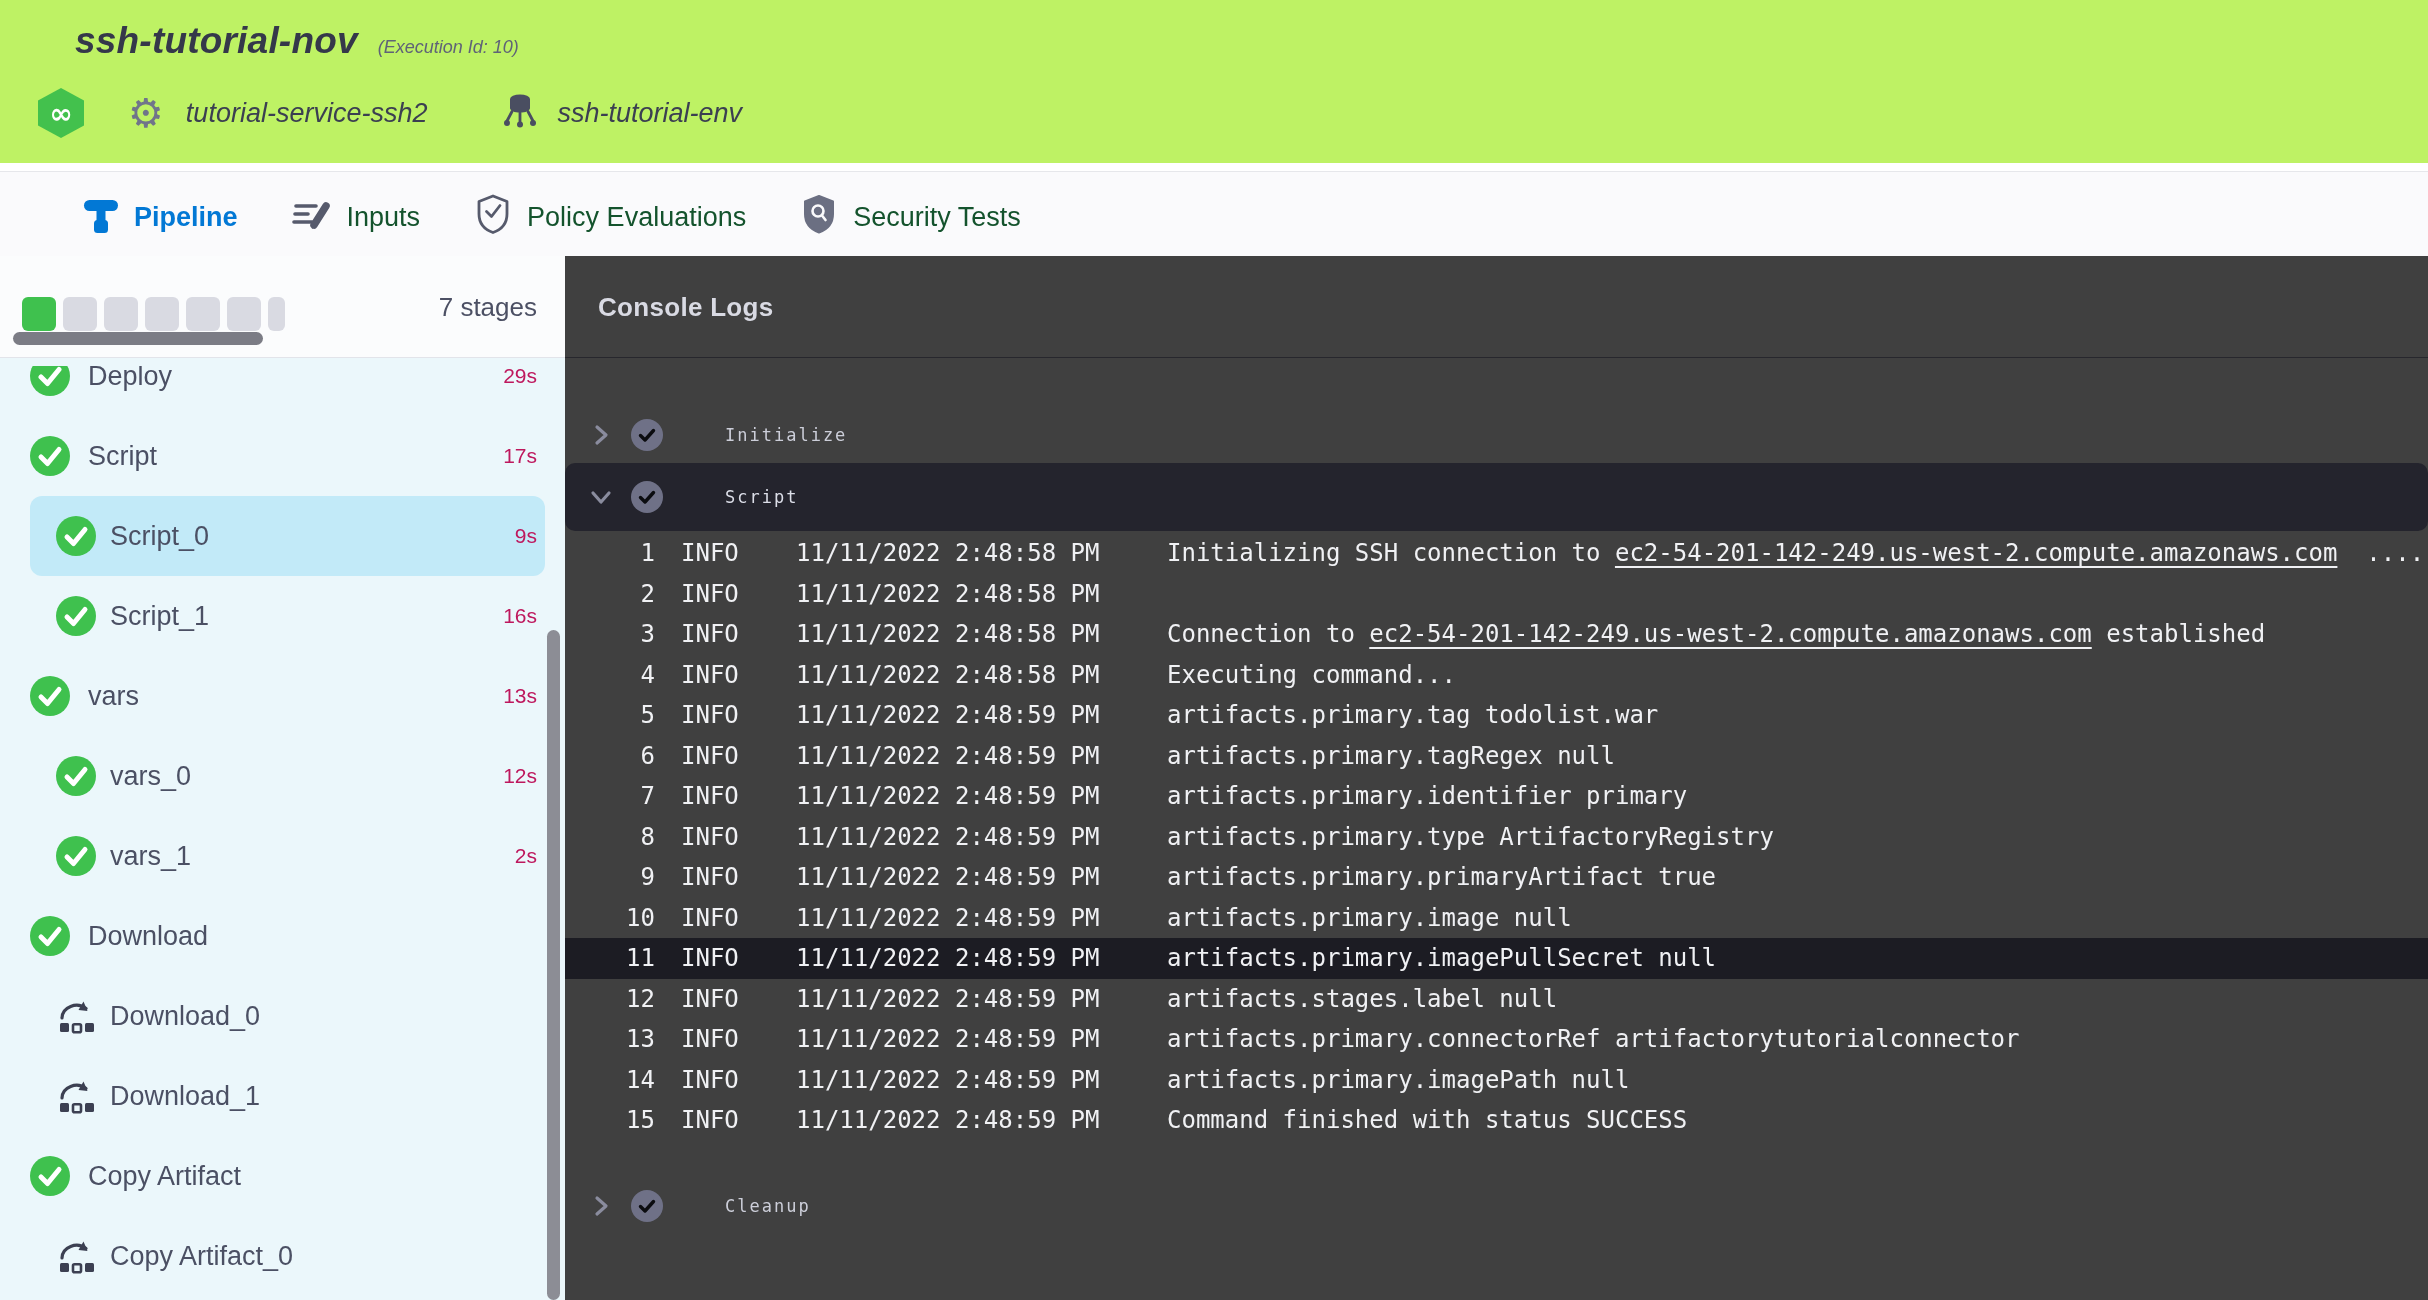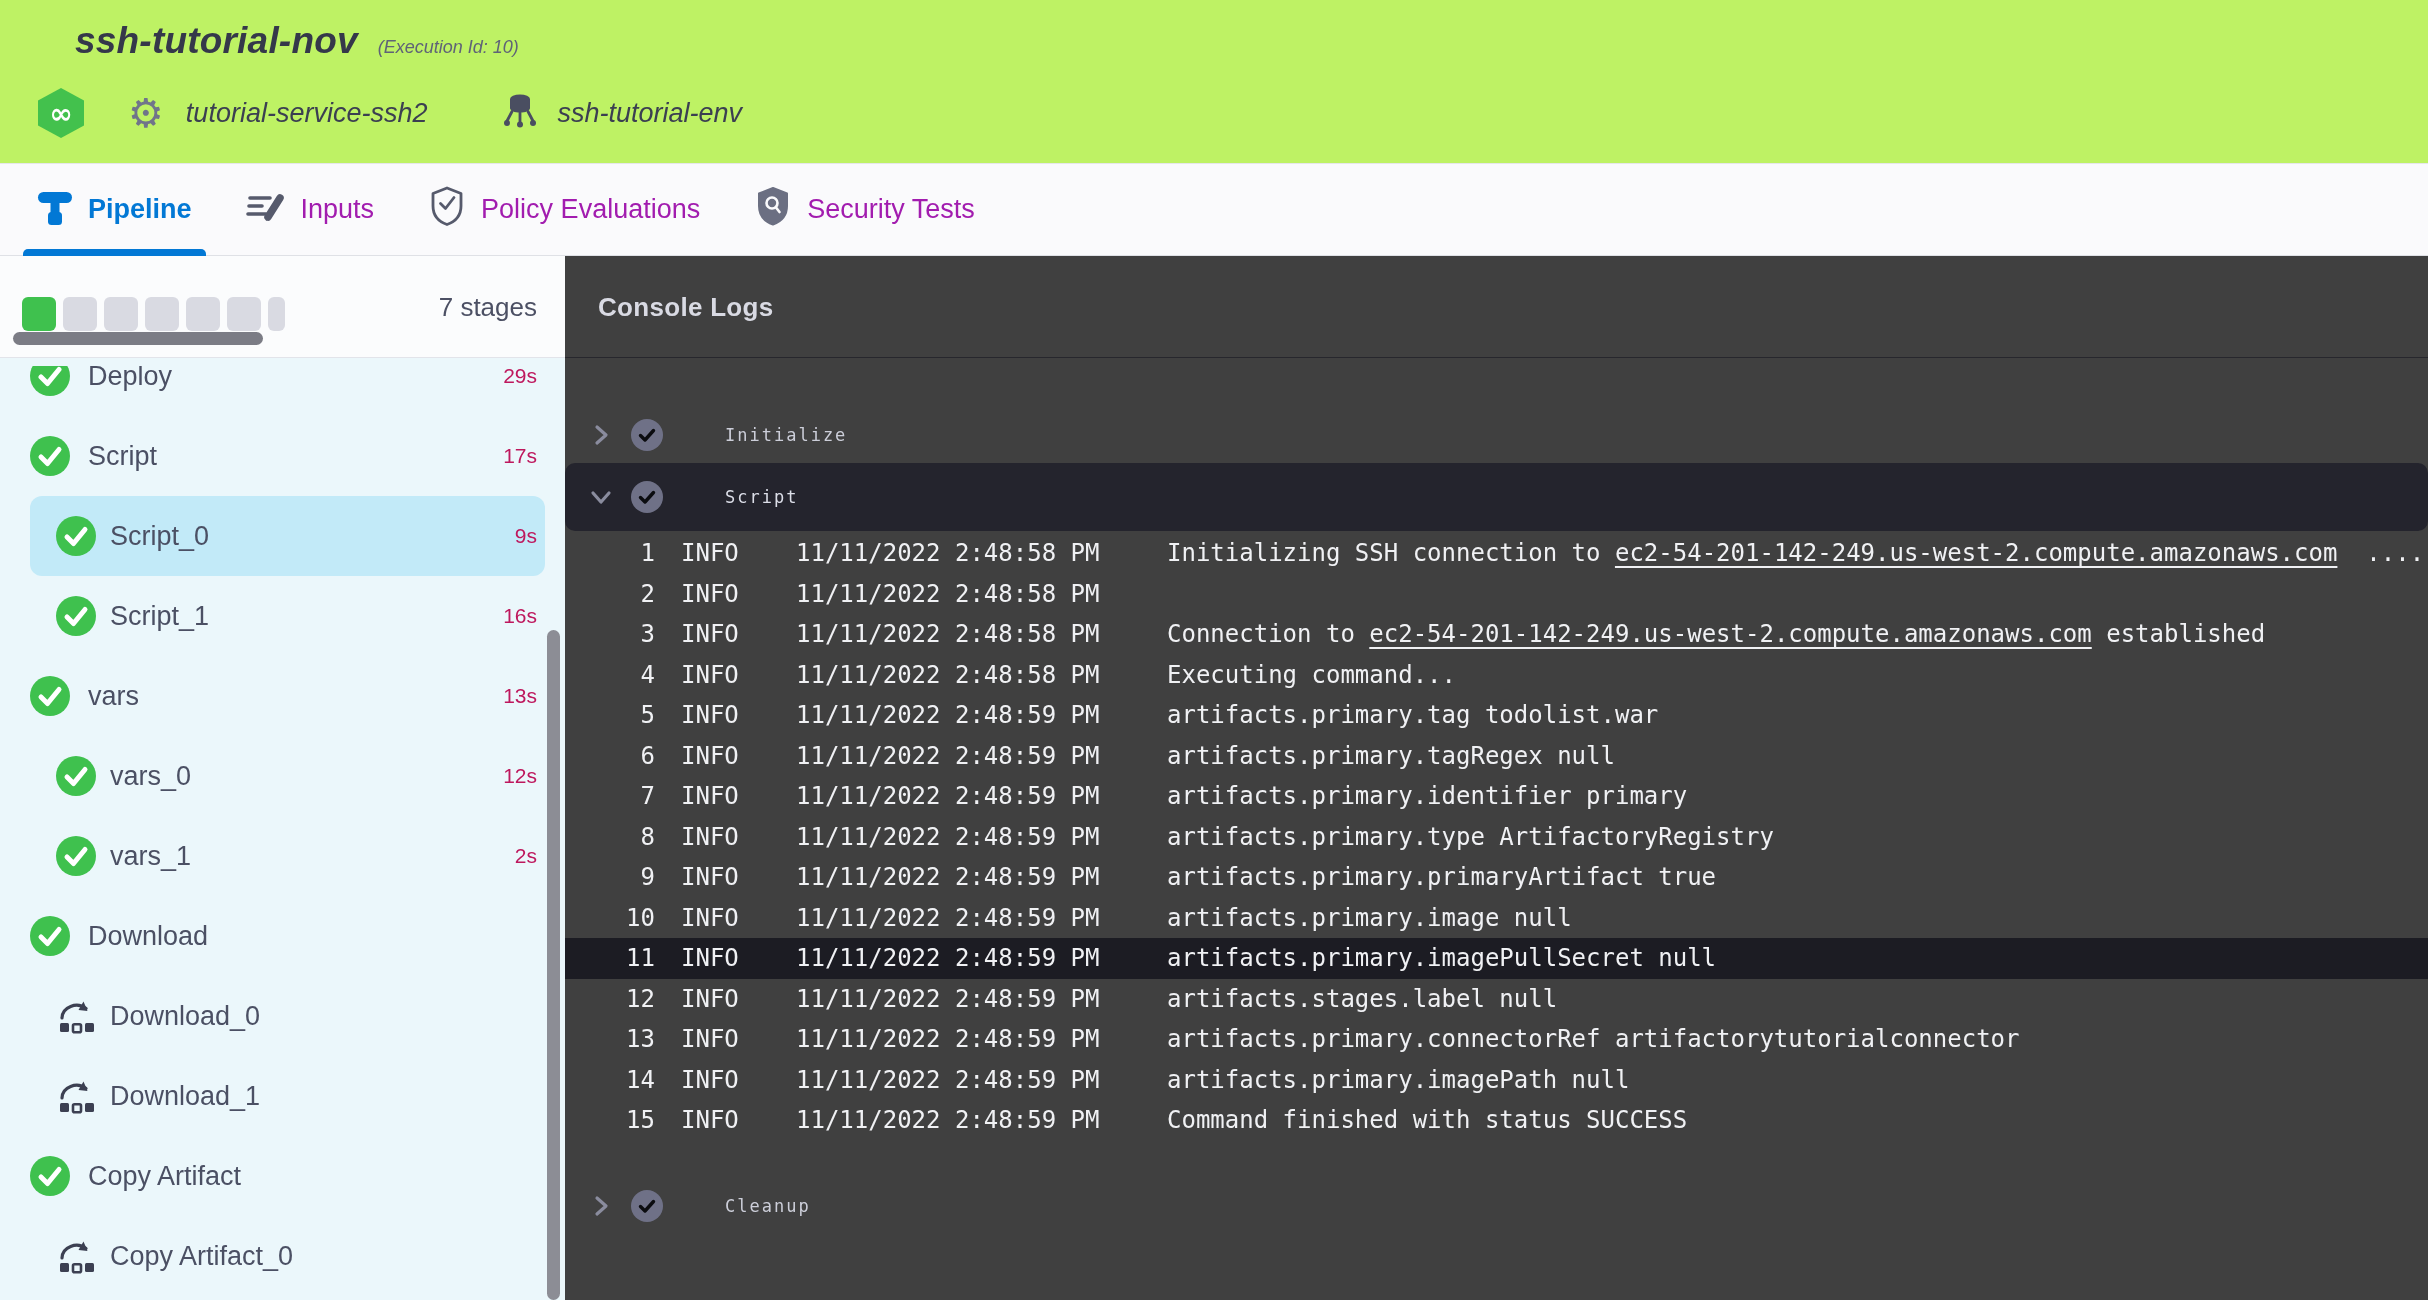--- a/index.html
+++ b/index.html
@@ -16,25 +16,25 @@
   .hex-badge { width:46px; height:50px; background:#43c14d;
     clip-path:polygon(50% 0,100% 25%,100% 75%,50% 100%,0 75%,0 25%);
     display:flex; align-items:center; justify-content:center;
     color:#fff; font-size:28px; font-weight:700; font-family:"DejaVu Sans",sans-serif; }
   .gear-glyph { margin-left:44px; font-size:40px; line-height:1; color:#70758a; font-family:"DejaVu Sans",sans-serif; }
   .meta-label { font-size:27px; color:#3b3f51; margin-left:22px; }
   .env-icon { margin-left:74px; display:flex; }
   .env-label { margin-left:18px; }
 
   
-  .tabbar { position:absolute; top:163px; left:0; width:100%; height:93px;
+  .tabbar { position:absolute; top:171px; left:0; width:100%; height:93px;
     background:#fafafc; border-top:1px solid #e6e7eb; border-bottom:1px solid #dfe1e6;
-    display:flex; align-items:center; padding-left:37px; gap:54px; }
+    display:flex; align-items:center; padding-left:83px; gap:54px; }
   .tab { position:relative; height:100%; display:flex; align-items:center; gap:15px;
-    font-size:27px; font-weight:500; color:#a21caf; cursor:pointer; }
+    font-size:27px; font-weight:500; color:#14532d; cursor:pointer; }
   .tab.active { color:#0278d5; font-weight:600; }
   .tab-underline { position:absolute; left:-14px; right:-14px; bottom:-1px; height:7px;
     background:#0278d5; border-radius:5px 5px 0 0; }
 
   
   .sidebar { position:absolute; top:256px; left:0; width:565px; height:1044px; background:#ebf7fb; }
   .sidebar-head { position:absolute; top:0; left:0; width:100%; height:102px;
     background:#fbfcfd; border-bottom:1px solid #e2e4ea; }
   .progress { position:absolute; left:22px; top:41px; display:flex; gap:7px; }
   .seg { width:34px; height:34px; border-radius:6px; background:#d9dae2; }

